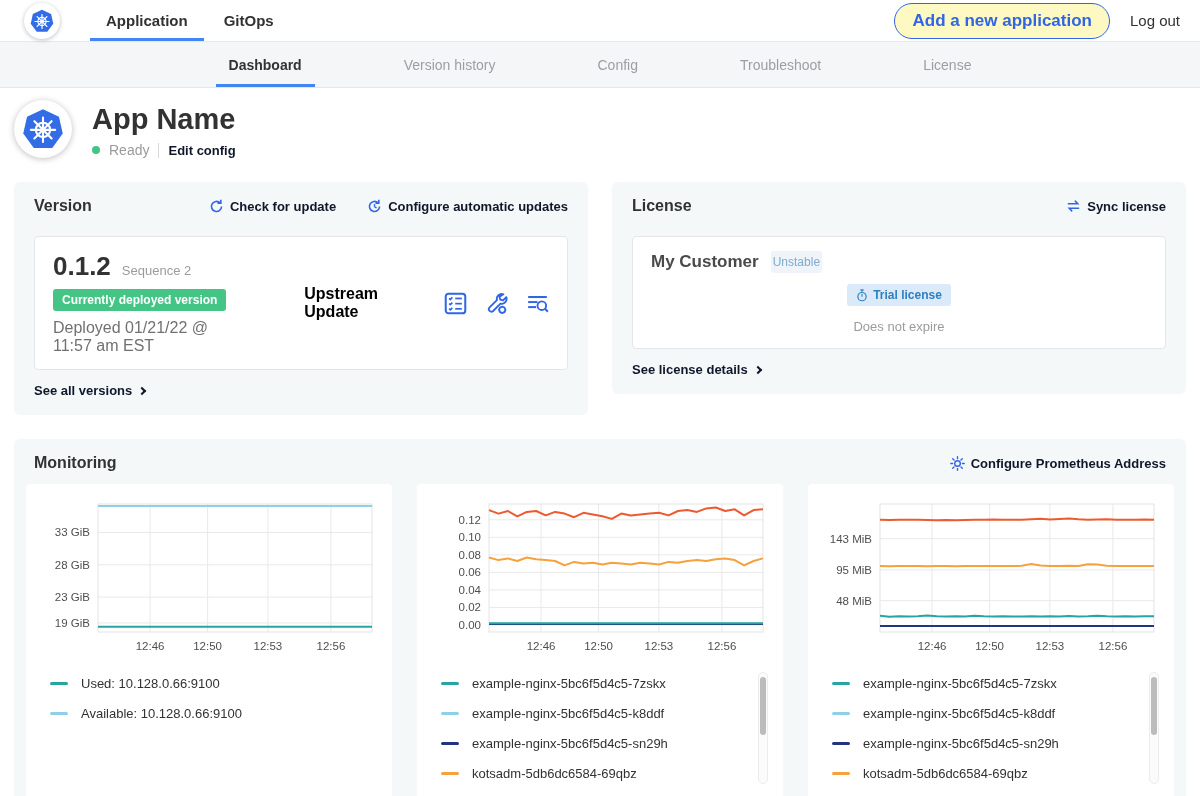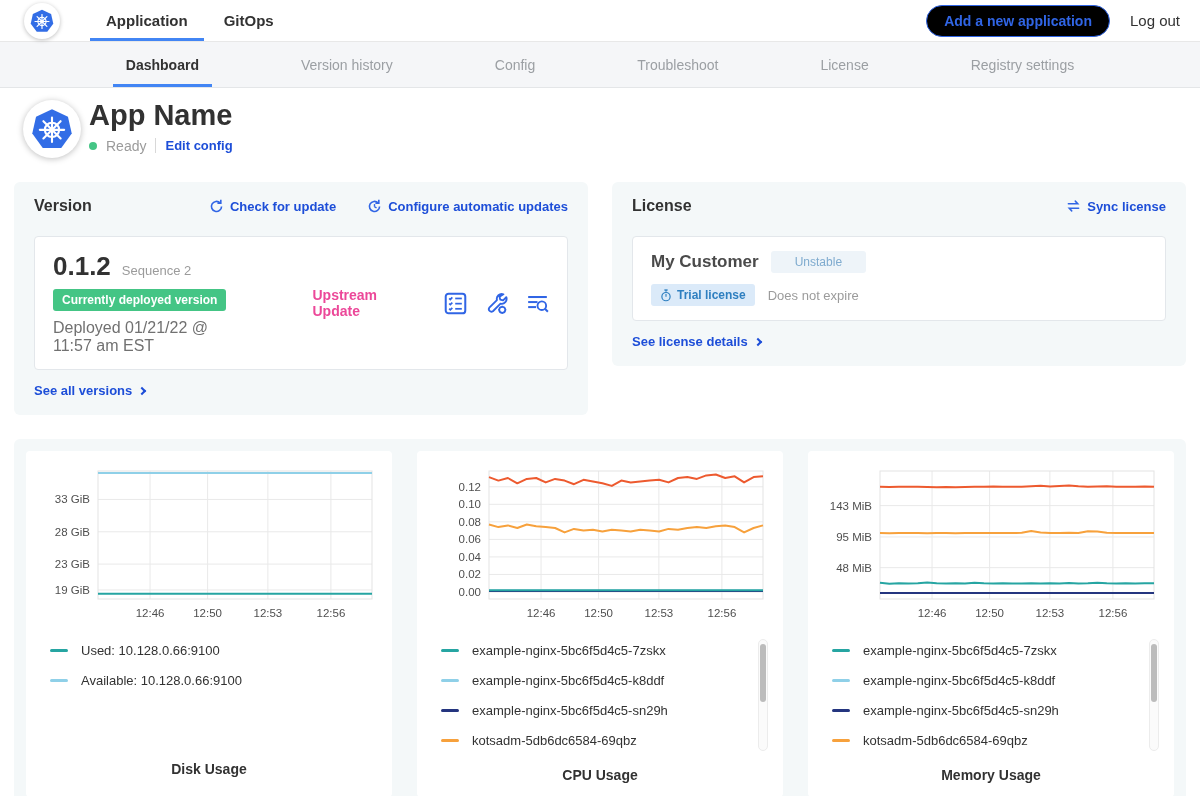--- a/index.html
+++ b/index.html
@@ -7,58 +7,58 @@
     width: 1200px; height: 796px; margin: 0;
     font-family: "Liberation Sans", sans-serif;
     background: #fff; color: #323232; overflow: hidden;
   }
   
   .topnav { height: 42px; border-bottom: 1px solid #e8e8e8; display: flex; align-items: stretch; padding: 0 20px 0 24px; background:#fff; }
   .brand { width: 36px; height: 36px; border-radius: 50%; background: #fff; box-shadow: 0 1px 4px rgba(0,0,0,.25); display: flex; align-items: center; justify-content: center; margin: 3px 28px 0 0; align-self: flex-start; }
   .topnav-tab { position: relative; display: flex; align-items: center; padding: 0 18px; font-weight: 700; font-size: 15px; color: #323232; cursor: pointer; }
   .topnav-tab.active::after { content: ""; position: absolute; left: 2px; right: 2px; bottom: 0; height: 3px; background: #4285f4; }
   .topnav-right { margin-left: auto; display: flex; align-items: center; gap: 20px; }
-  .add-app-btn { border: 1px solid #3065e5; color: #3065e5; font-weight: 700; font-size: 14px; padding: 7px 17px; border-radius: 18px; background: #000000; cursor: pointer; font-family: inherit; }
+  .add-app-btn { border: 1px solid #3065e5; color: #3065e5; font-weight: 700; font-size: 17px; padding: 7px 17px; border-radius: 18px; background: #fef9c3; cursor: pointer; font-family: inherit; }
   .logout { font-size: 15px; color: #323232; cursor: pointer; }
   
   .subnav { height: 46px; background: #f5f6f8; border-bottom: 1px solid #e4e6e8; display: flex; justify-content: center; align-items: stretch; gap: 48px; }
   .subnav-tab { position: relative; display: flex; align-items: center; padding: 0 27px; color: #9b9fa3; font-size: 14px; cursor: pointer; }
   .subnav-tab.active { color: #323232; font-weight: 700; }
   .subnav-tab.active::after { content: ""; position: absolute; left: 14px; right: 14px; bottom: 0; height: 3px; background: #4285f4; }
   
-  .app-header { display: flex; align-items: flex-start; gap: 8px; padding: 12px 14px 14px; margin-left: 9px; }
+  .app-header { display: flex; align-items: flex-end; gap: 20px; padding: 12px 14px 14px; }
   .app-icon { width: 58px; height: 58px; border-radius: 50%; background: #fff; box-shadow: 0 1px 6px rgba(0,0,0,.25); display: flex; align-items: center; justify-content: center; }
   .app-title { font-size: 29px; font-weight: 700; margin: 0; line-height: 1.1; }
   .app-status-row { display: flex; align-items: center; gap: 9px; margin-top: 6px; font-size: 14px; color: #9b9b9b; }
   .status-dot { width: 8px; height: 8px; border-radius: 50%; background: #44c585; }
   .vdiv { width: 1px; height: 15px; background: #d8d8d8; }
-  .blue-link { color: #1d4ed8; font-weight: 700; font-size: 13px; display: inline-flex; align-items: center; gap: 6px; cursor: pointer; }
+  .blue-link { color: #0f172a; font-weight: 700; font-size: 13px; display: inline-flex; align-items: center; gap: 6px; cursor: pointer; }
   .chev { display: inline-block; width: 6px; height: 6px; border-right: 2px solid currentColor; border-top: 2px solid currentColor; transform: rotate(45deg); margin-left: 1px; }
   
   .cards-row { display: flex; gap: 24px; padding: 0 14px; margin-top: 10px; align-items: flex-start; }
   .panel { background: #f4f8f9; border-radius: 6px; padding: 15px 20px 16px; }
   .version-panel, .license-panel { width: 574px; }
   .panel-head { display: flex; align-items: center; justify-content: space-between; margin-bottom: 21px; }
   .panel-title { font-size: 16px; font-weight: 700; }
   .panel-links { display: flex; gap: 31px; }
   .inner-card { background: #fff; border: 1px solid #e3e7eb; border-radius: 4px; padding: 14px 18px; gap: 45px; }
   .version-inner { display: flex; justify-content: space-between; align-items: center; }
   .version-line { display: flex; align-items: baseline; gap: 11px; }
   .version-num { font-size: 26px; font-weight: 700; }
   .sequence { font-size: 13px; color: #9b9b9b; }
   .deployed-badge { display: inline-block; background: #44c585; color: #fff; font-size: 12px; font-weight: 700; padding: 4px 9px; border-radius: 3px; margin: 7px 0 8px; }
   .deployed-at { font-size: 16px; color: #717171; }
-  .version-source { font-size: 14px; font-weight: 700; color: #ec4899; margin-left: 20px; }
+  .version-source { font-size: 16px; font-weight: 700; color: #000000; margin-left: 20px; }
   .version-actions { display: flex; gap: 18px; color: #3065e5; align-items: center; }
   .version-actions svg { cursor: pointer; }
   .see-link { margin-top: 13px; }
   .license-name-row { display: flex; align-items: center; gap: 12px; }
   .license-name { font-size: 17px; font-weight: 700; color: #4a4a4a; }
-  .channel-badge { background: #eef4f9; color: #7fabcf; font-size: 12px; padding: 4px 24px; border-radius: 3px; }
-  .license-meta-row { display: flex; align-items: center; gap: 13px; margin-top: 11px; }
+  .channel-badge { background: #eef4f9; color: #7fabcf; font-size: 12px; padding: 4px 2px; border-radius: 3px; }
+  .license-meta-row { display: flex; align-items: center; gap: 13px; margin-top: 11px; flex-direction: column; }
   .type-badge { background: #dbeaf9; color: #2e7fc0; font-size: 12px; font-weight: 700; padding: 4px 9px; border-radius: 3px; display: inline-flex; align-items: center; gap: 5px; }
   .expiry { font-size: 13px; color: #9b9b9b; }
   
   .monitoring-panel { margin: 24px 14px 0; background: #f4f8f9; border-radius: 6px; padding: 12px; }
   .monitoring-head { display: flex; justify-content: space-between; align-items: center; padding: 3px 8px 12px; }
   .charts-row { display: flex; gap: 25px; }
   .chart-card { width: 366px; background: #fff; border-radius: 4px; padding: 10px 14px 14px; display: flex; flex-direction: column; }
   .legend { position: relative; min-height: 122px; padding: 8px 14px 0 10px; margin-top: 4px; }
   .legend-row { display: flex; align-items: center; gap: 13px; font-size: 13px; color: #323232; margin-bottom: 15px; }
   .legend-dash { width: 18px; height: 3px; border-radius: 2px; flex: none; }
@@ -95,21 +95,20 @@
     <span class="logout">Log out</span>
   </div>
 </header>
 
 <nav class="subnav">
   <div class="subnav-tab active">Dashboard</div>
   <div class="subnav-tab">Version history</div>
   <div class="subnav-tab">Config</div>
   <div class="subnav-tab">Troubleshoot</div>
   <div class="subnav-tab">License</div>
-  <div class="subnav-tab">Registry settings</div>
 </nav>
 
 <section class="app-header">
   <div class="app-icon">
     <svg width="42" height="42" viewBox="0 0 100 100">
       <polygon points="50,3 88,21 97,61 72,95 28,95 3,61 12,21" fill="#326de6"></polygon>
       <g stroke="#fff" stroke-width="5" stroke-linecap="round">
         <line x1="50" y1="52" x2="79" y2="52"></line>
           <line x1="50" y1="52" x2="70.5" y2="72.5"></line>
         <line x1="50" y1="52" x2="50" y2="81"></line>
@@ -232,20 +231,39 @@
       </div>
     </div>
     <div class="blue-link see-link">
       <span>See license details</span>
       <span class="chev"></span>
     </div>
   </section>
 </div>
 
 <section class="monitoring-panel">
+  <div class="monitoring-head">
+    <span class="panel-title">Monitoring</span>
+    <span class="blue-link">
+      <svg width="15" height="15" viewBox="0 0 16 16">
+        <circle cx="8" cy="8" r="3" fill="none" stroke="#3065e5" stroke-width="1.5"></circle>
+        <g stroke="#3065e5" stroke-width="1.5" stroke-linecap="round">
+          <line x1="8" y1="0.8" x2="8" y2="2.8"></line>
+            <line x1="8" y1="13.2" x2="8" y2="15.2"></line>
+          <line x1="0.8" y1="8" x2="2.8" y2="8"></line>
+            <line x1="13.2" y1="8" x2="15.2" y2="8"></line>
+          <line x1="2.9" y1="2.9" x2="4.3" y2="4.3"></line>
+            <line x1="11.7" y1="11.7" x2="13.1" y2="13.1"></line>
+          <line x1="2.9" y1="13.1" x2="4.3" y2="11.7"></line>
+            <line x1="11.7" y1="4.3" x2="13.1" y2="2.9"></line>
+        </g>
+      </svg>
+      <span>Configure Prometheus Address</span>
+    </span>
+  </div>
   <div class="charts-row">
     <div class="chart-card">
       <div class="plot"><svg width="338" height="166" class="chart-svg">
             <line x1="58" y1="128.94949494949495" x2="332" y2="128.94949494949495" stroke="#e9e9e9" stroke-width="1"></line>
             <text x="50" y="132.94949494949495" text-anchor="end">19 GiB</text>
             <line x1="58" y1="103.0909090909091" x2="332" y2="103.0909090909091" stroke="#e9e9e9" stroke-width="1"></line>
             <text x="50" y="107.0909090909091" text-anchor="end">23 GiB</text>
             <line x1="58" y1="70.76767676767676" x2="332" y2="70.76767676767676" stroke="#e9e9e9" stroke-width="1"></line>
             <text x="50" y="74.76767676767676" text-anchor="end">28 GiB</text>
             <line x1="58" y1="38.44444444444444" x2="332" y2="38.44444444444444" stroke="#e9e9e9" stroke-width="1"></line>

